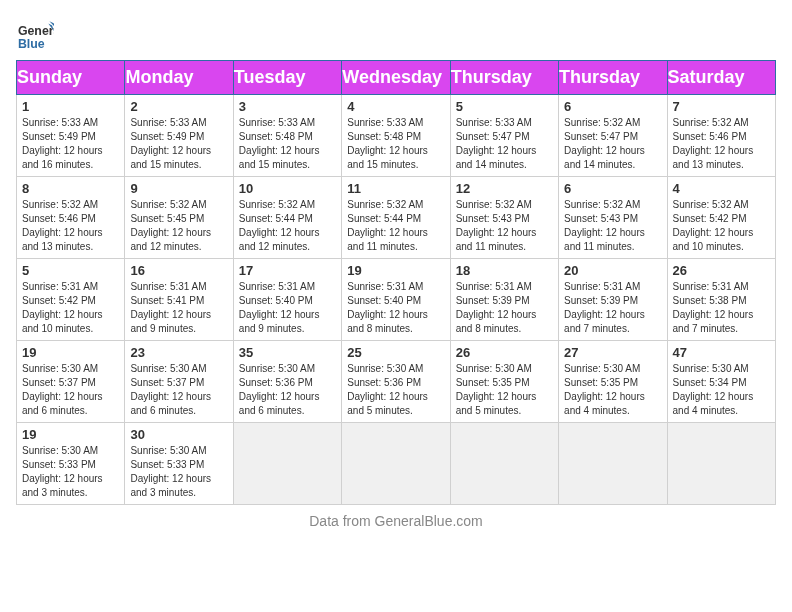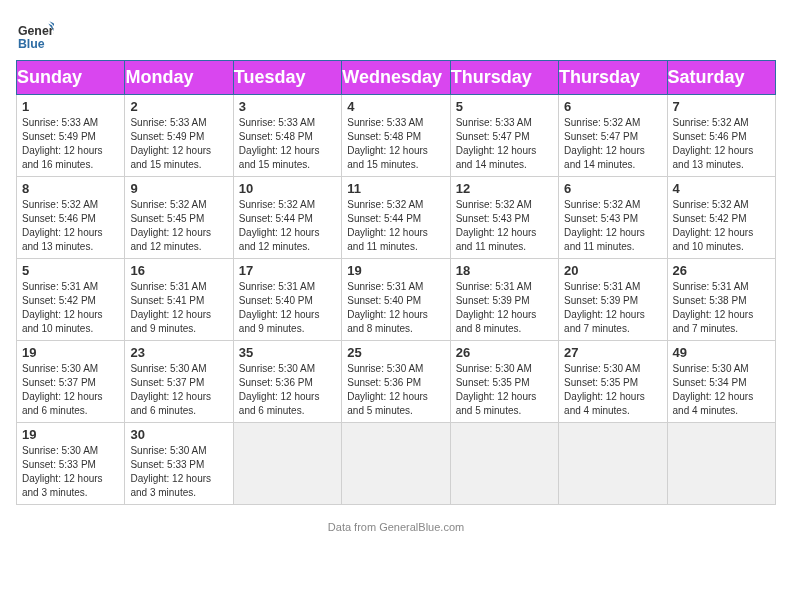--- a/index.html
+++ b/index.html
@@ -138,29 +138,29 @@
         <td><span class="day-num">20</span><span class="day-info">Sunrise: 5:31 AM<br>Sunset: 5:39 PM<br>Daylight: 12 hours<br>and 7 minutes.</span></td>
         <td><span class="day-num">26</span><span class="day-info">Sunrise: 5:31 AM<br>Sunset: 5:38 PM<br>Daylight: 12 hours<br>and 7 minutes.</span></td>
       </tr>
       <tr>
         <td><span class="day-num">19</span><span class="day-info">Sunrise: 5:30 AM<br>Sunset: 5:37 PM<br>Daylight: 12 hours<br>and 6 minutes.</span></td>
         <td><span class="day-num">23</span><span class="day-info">Sunrise: 5:30 AM<br>Sunset: 5:37 PM<br>Daylight: 12 hours<br>and 6 minutes.</span></td>
         <td><span class="day-num">35</span><span class="day-info">Sunrise: 5:30 AM<br>Sunset: 5:36 PM<br>Daylight: 12 hours<br>and 6 minutes.</span></td>
         <td><span class="day-num">25</span><span class="day-info">Sunrise: 5:30 AM<br>Sunset: 5:36 PM<br>Daylight: 12 hours<br>and 5 minutes.</span></td>
         <td><span class="day-num">26</span><span class="day-info">Sunrise: 5:30 AM<br>Sunset: 5:35 PM<br>Daylight: 12 hours<br>and 5 minutes.</span></td>
         <td><span class="day-num">27</span><span class="day-info">Sunrise: 5:30 AM<br>Sunset: 5:35 PM<br>Daylight: 12 hours<br>and 4 minutes.</span></td>
-        <td><span class="day-num">49</span><span class="day-info">Sunrise: 5:30 AM<br>Sunset: 5:34 PM<br>Daylight: 12 hours<br>and 4 minutes.</span></td>
+        <td><span class="day-num">47</span><span class="day-info">Sunrise: 5:30 AM<br>Sunset: 5:34 PM<br>Daylight: 12 hours<br>and 4 minutes.</span></td>
       </tr>
       <tr>
         <td><span class="day-num">19</span><span class="day-info">Sunrise: 5:30 AM<br>Sunset: 5:33 PM<br>Daylight: 12 hours<br>and 3 minutes.</span></td>
         <td><span class="day-num">30</span><span class="day-info">Sunrise: 5:30 AM<br>Sunset: 5:33 PM<br>Daylight: 12 hours<br>and 3 minutes.</span></td>
         <td class="empty"></td>
         <td class="empty"></td>
         <td class="empty"></td>
         <td class="empty"></td>
         <td class="empty"></td>
       </tr>
     </tbody>
 </table>
 
-<div style="margin-top:16px; text-align:center; font-size:11px; color:#888;">
+<div style="margin-top:8px; text-align:center; font-size:14px; color:#888;">
   Data from GeneralBlue.com
 </div>
 
 </body></html>

